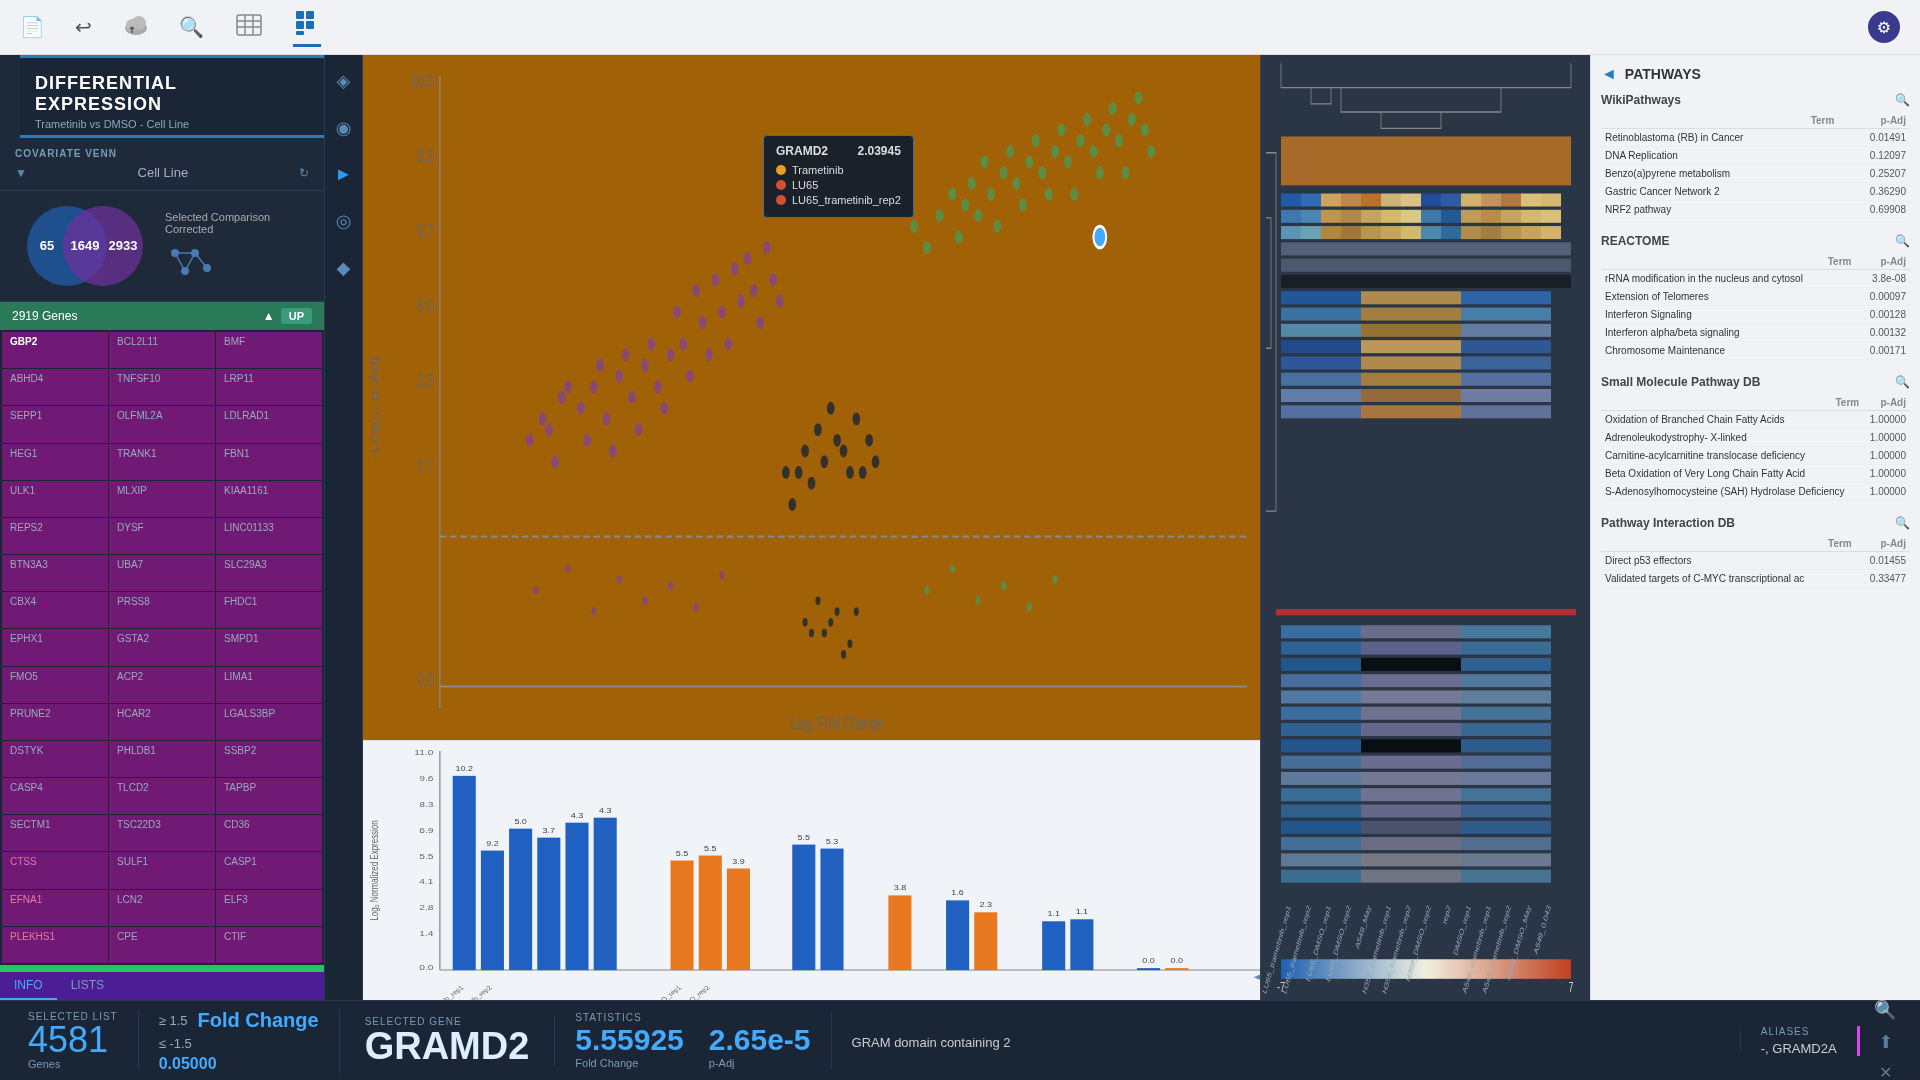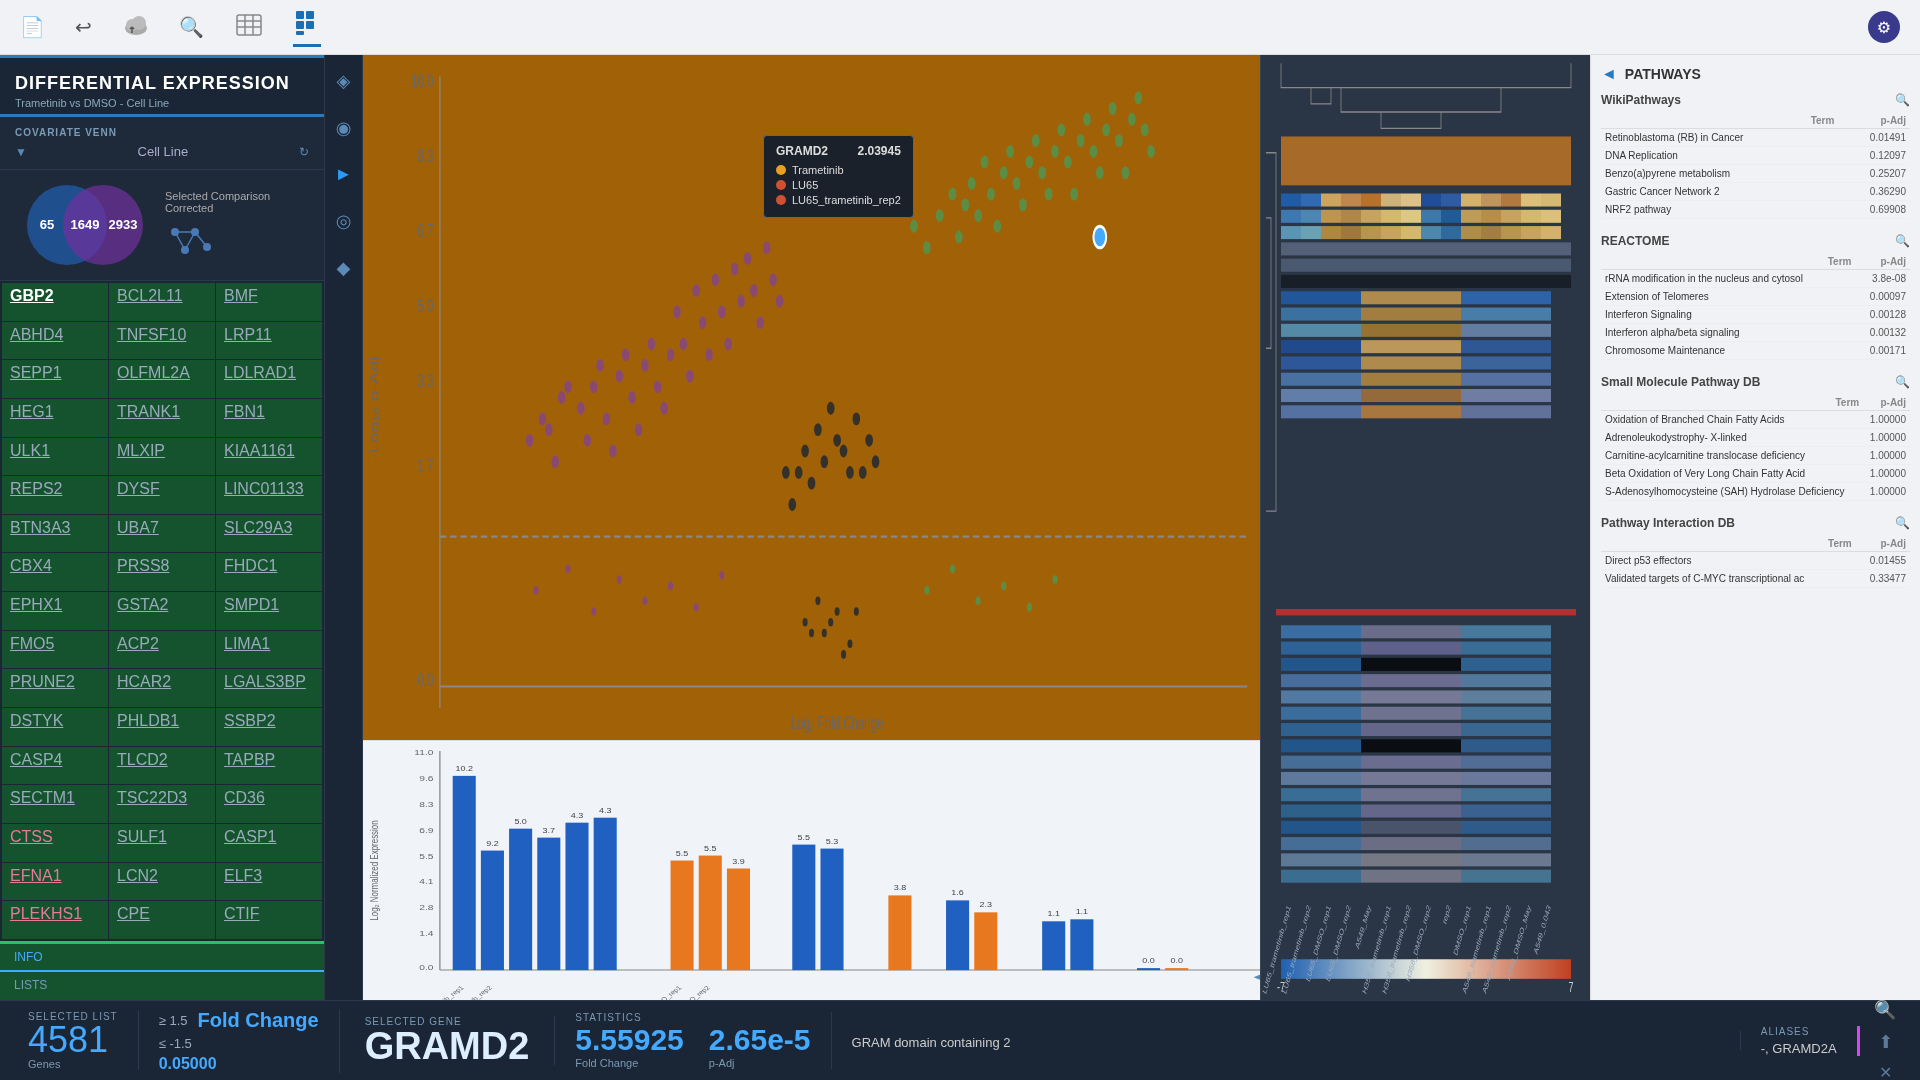--- a/index.html
+++ b/index.html
@@ -64,20 +64,21 @@
       flex-direction: column;
       border-right: 1px solid #2a3a4a;
       flex-shrink: 0;
     }
 
     .app-title {
       padding: 15px 15px 5px 15px;
       border-bottom: 3px solid #2a7abf;
       border-top: 3px solid #2a7abf;
       background: #1a2535;
+      margin-left: 20px;
     }
     .app-title h1 {
       font-size: 18px;
       font-weight: bold;
       color: #fff;
       letter-spacing: 1px;
     }
     .app-title p {
       font-size: 11px;
       color: #8ab;
@@ -143,25 +144,24 @@
       display: grid;
       grid-template-columns: repeat(3, 1fr);
       gap: 1px;
       padding: 2px;
       overflow-y: auto;
       flex: 1;
       background: #1a2535;
     }
     .gene-item {
       padding: 4px 8px;
-      font-size: 16px;
+      font-size: 10px;
       color: #9ab;
       cursor: pointer;
-      background: #14532d;
-      text-decoration: underline;
+      background: #701a75;
     }
     .gene-item.highlight { color: #fff; font-weight: bold; }
     .gene-item.pink { color: #e57a9a; }
 
     
     .pathways-panel {
       width: 330px;
       background: #f0f2f5;
       border-left: 1px solid #ddd;
       overflow-y: auto;
@@ -347,20 +347,27 @@
             <circle cx="42" cy="25" r="4" fill="#4a7ab5"></circle>
             <line x1="10" y1="10" x2="30" y2="10" stroke="#4a7ab5" stroke-width="1.5"></line>
             <line x1="30" y1="10" x2="20" y2="28" stroke="#4a7ab5" stroke-width="1.5"></line>
             <line x1="10" y1="10" x2="20" y2="28" stroke="#4a7ab5" stroke-width="1.5"></line>
             <line x1="30" y1="10" x2="42" y2="25" stroke="#4a7ab5" stroke-width="1.5"></line>
           </svg>
         </div>
       </div>
     </div>
 
+    <div class="gene-list-header">
+      <span>2919 Genes</span>
+      <div style="display:flex;align-items:center;gap:6px">
+        <span>▲</span>
+        <span class="up-badge">UP</span>
+      </div>
+    </div>
     <div class="gene-grid">
 
       <div class="gene-item highlight">GBP2</div>
       <div class="gene-item">BCL2L11</div>
       <div class="gene-item">BMF</div>
       <div class="gene-item">ABHD4</div>
       <div class="gene-item">TNFSF10</div>
       <div class="gene-item">LRP11</div>
       <div class="gene-item">SEPP1</div>
       <div class="gene-item">OLFML2A</div>
@@ -402,21 +409,21 @@
       <div class="gene-item">SULF1</div>
       <div class="gene-item">CASP1</div>
       <div class="gene-item pink">EFNA1</div>
       <div class="gene-item">LCN2</div>
       <div class="gene-item">ELF3</div>
       <div class="gene-item pink">PLEKHS1</div>
       <div class="gene-item">CPE</div>
       <div class="gene-item">CTIF</div>
     </div>
 
-    <div style="display:flex;border-top:3px solid #22c55e;background:#14532d;flex-direction:column;">
+    <div style="display:flex;border-top:7px solid #22c55e;background:#4c1d95;">
       <div class="bottom-tab active">INFO</div>
       <div class="bottom-tab">LISTS</div>
     </div>
   </div>
 
   <div style="position:relative;display:flex;flex-direction:column;background:#1a2535;width:38px;border-right:1px solid #2a3a4a;align-items:center;padding-top:15px;gap:25px;flex-shrink:0;">
     <span style="color:#5a8ab5;font-size:18px;cursor:pointer;">◈</span>
     <span style="color:#5a8ab5;font-size:18px;cursor:pointer;">◉</span>
     <span style="color:#2a9af5;font-size:18px;cursor:pointer;">►</span>
     <span style="color:#5a8ab5;font-size:18px;cursor:pointer;">◎</span>

